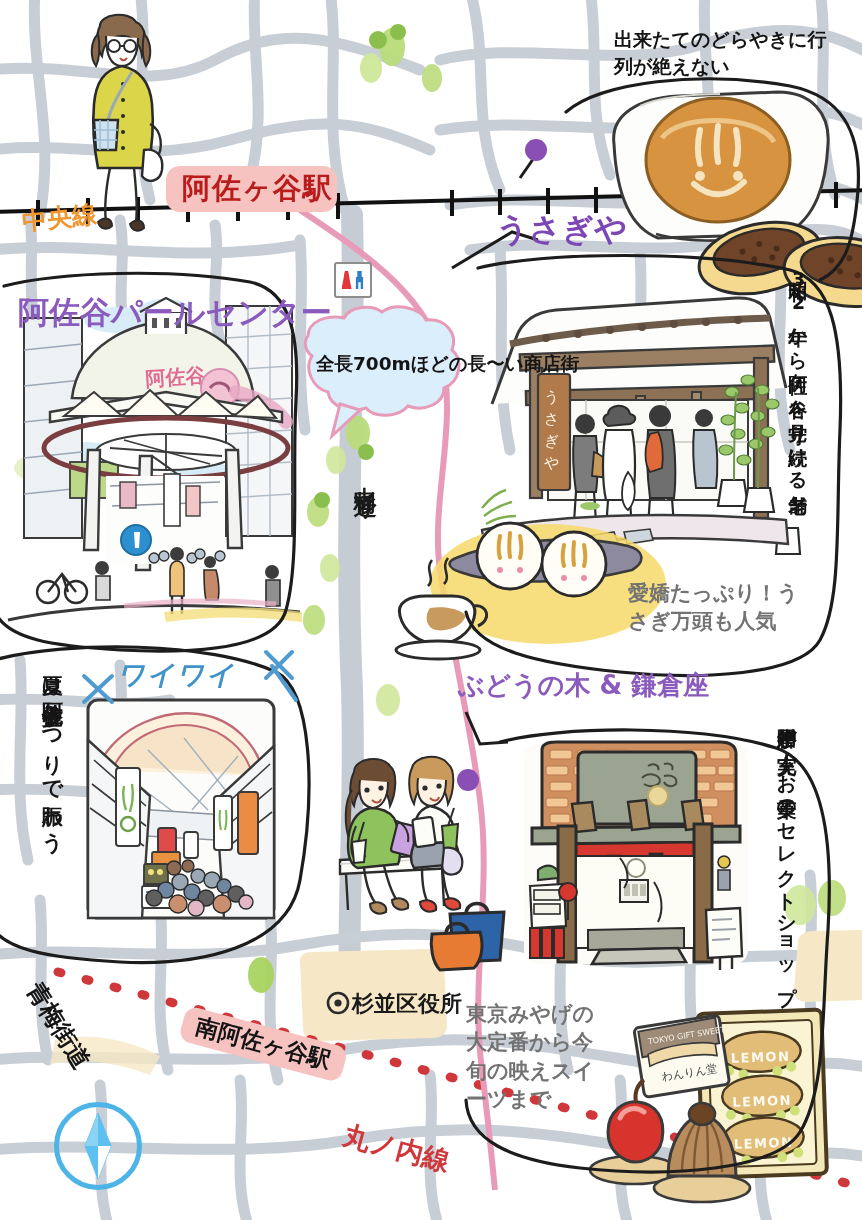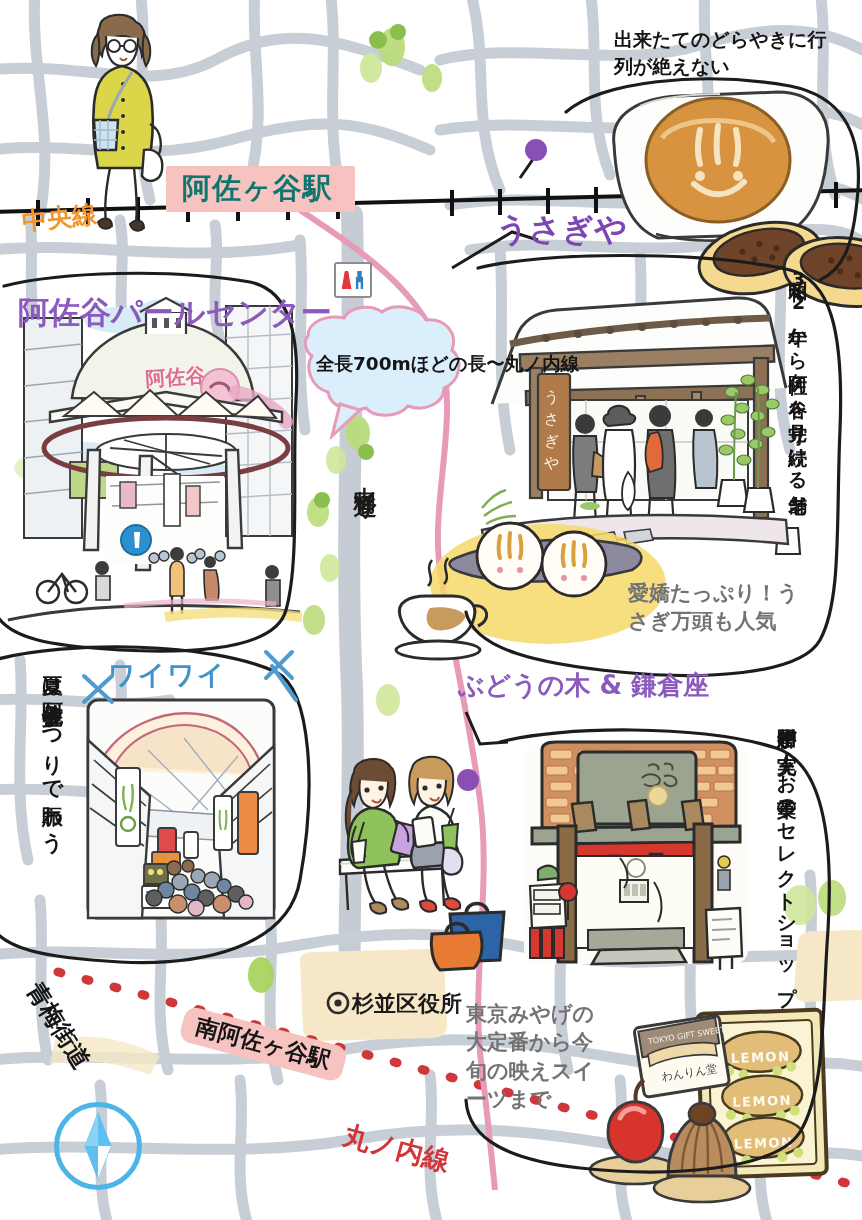--- a/index.html
+++ b/index.html
@@ -9,22 +9,22 @@
     background:#ffffff;
   }
   .layer{position:absolute;left:0;top:0;width:862px;height:1220px;}
   svg.layer{pointer-events:none;}
 
   
   .lbl{position:absolute;white-space:nowrap;line-height:1.12;}
   .jp{font-family:"DejaVu Sans","Liberation Sans",sans-serif;font-weight:700;}
 
   .station-chip{
-    background:#f6c3c0;border-radius:2px;padding:5px 22px 7px 16px;
-    color:#0f766e;font-size:29px;letter-spacing:1px;font-weight:700;
+    background:#f6c3c0;border-radius:14px;padding:5px 4px 7px 16px;
+    color:#b91c1c;font-size:29px;letter-spacing:1px;font-weight:700;
     transform:rotate(-1deg);
   }
   .chuo{color:#f0962f;font-size:25px;font-weight:700;transform:rotate(-6deg);}
   .pearl{color:#8a5bbd;font-size:31px;font-weight:700;letter-spacing:0px;}
   .usagiya{color:#7d46b5;font-size:32px;font-weight:700;}
   .budou{color:#8a5bbd;font-size:26px;font-weight:700;line-height:1.35;}
   .note{color:#141414;font-size:19px;font-weight:700;line-height:1.3;}
   .note-s{color:#737373;font-size:21px;font-weight:700;line-height:1.32;}
   .vert{writing-mode:vertical-rl;text-orientation:upright;}
   .waiwai{color:#3f93c9;font-size:27px;font-weight:700;letter-spacing:2px;}
@@ -861,38 +861,38 @@
 
   <svg class="layer" viewBox="0 0 862 1220">
     <path d="M308 336 C 308 322, 326 314, 344 318 C 350 306, 372 304, 382 312
              C 396 302, 420 308, 426 320 C 446 318, 458 334, 452 350
              C 464 360, 460 382, 444 388 C 444 404, 424 412, 408 406
              C 398 418, 374 418, 366 408 C 348 414, 330 406, 328 392
              C 312 388, 304 368, 312 356 C 304 350, 304 340, 308 336 Z" fill="#dbeefb" stroke="#e89bb8" stroke-width="3"></path>
     <path d="M340 404 L 332 436 L 360 410 Z" fill="#dbeefb" stroke="#e89bb8" stroke-width="3"></path>
   </svg>
   <div class="lbl jp" style="left:316px;top:352px;color:#151515;font-size:18.5px;line-height:1.35;text-align:center;width:140px;">
-    <span>全長700mほどの長〜丸ノ内線</span>
+    <span>全長700mほどの長〜い商店街</span>
   </div>
 
   <div class="lbl jp usagiya" style="left:496px;top:212px;">うさぎや</div>
 
   <div class="lbl jp note" style="left:614px;top:26px;line-height:1.4;">
     <span style="display:block;width:220px;white-space:normal;">出来たてのどらやきに行列が絶えない</span>
   </div>
 
   <div class="lbl jp note vert" style="left:786px;top:266px;height:246px;letter-spacing:1px;font-size:19px;">昭和32年から阿佐ヶ谷を見守り続ける老舗</div>
 
   <div class="lbl jp note-s" style="left:628px;top:580px;">
     <span style="display:block;width:190px;white-space:normal;">愛嬌たっぷり！うさぎ万頭も人気</span>
   </div>
 
   <div class="lbl jp nakasugi vert" style="left:352px;top:468px;height:170px;">中杉通り</div>
 
-  <div class="lbl jp waiwai" style="left:108px;top:660px;">ワイワイ</div>
+  <div class="lbl jp waiwai" style="left:117px;top:660px;font-style:italic;">ワイワイ</div>
   <svg class="layer" viewBox="0 0 862 1220">
     <g stroke="#4f9bd0" stroke-width="4" fill="none" stroke-linecap="round">
       <path d="M84 676 L 112 702"></path>
         <path d="M112 676 L 84 702"></path>
       <path d="M266 652 L 292 678"></path>
         <path d="M292 652 L 266 678"></path>
       <path d="M272 666 L 296 700"></path>
     </g>
   </svg>
 

